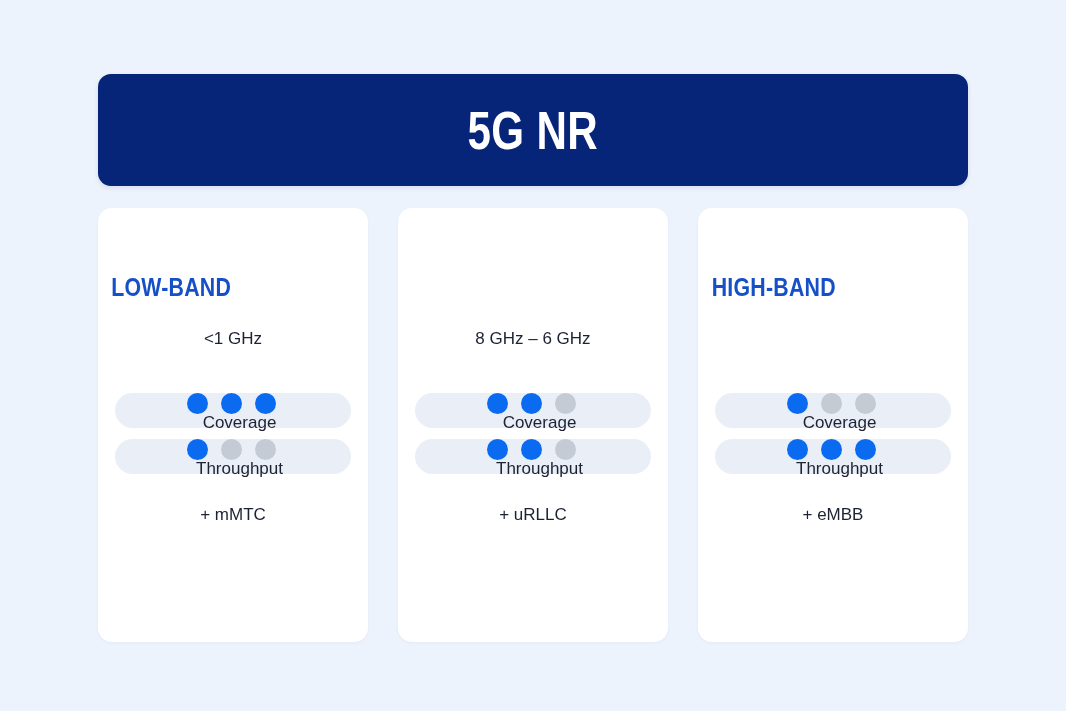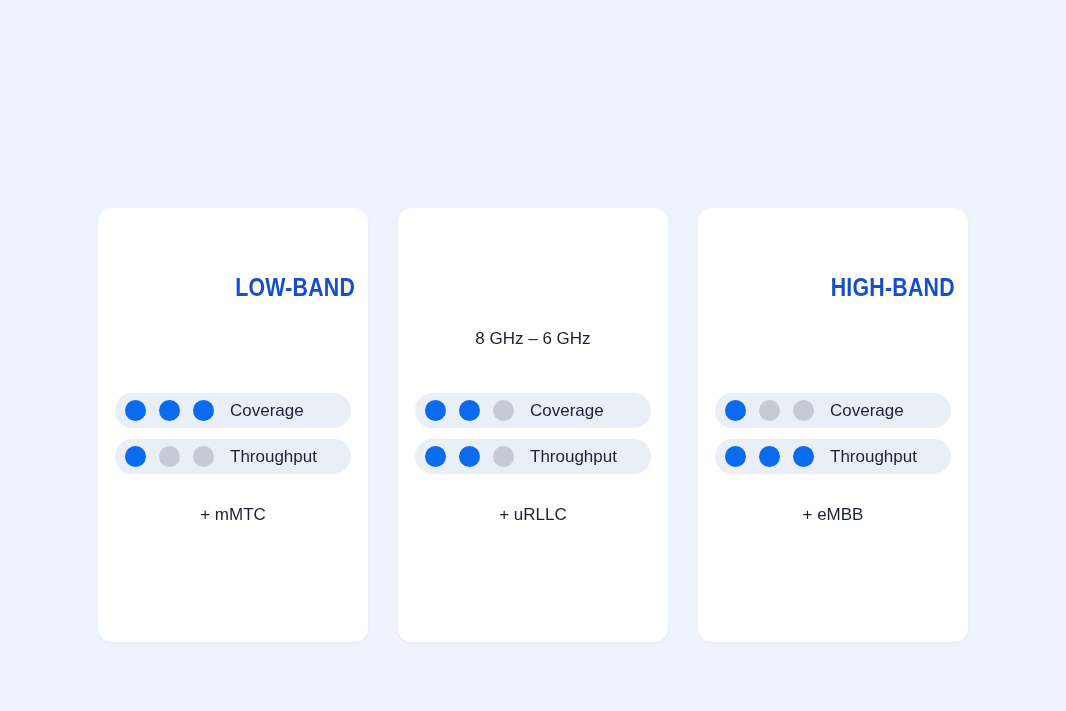--- a/index.html
+++ b/index.html
@@ -64,21 +64,21 @@
     box-sizing: border-box;
     position: relative;
     box-shadow: 0 1px 3px rgba(30, 60, 130, 0.05);
   }
 
   .card-title {
     position: absolute;
     top: 66px;
     left: 0;
     width: 100%;
-    text-align: right;
+    text-align: left;
     color: #1650c8;
     font-family: "Liberation Sans Narrow", "Liberation Sans", sans-serif;
     font-weight: bold;
     font-size: 26px;
     letter-spacing: 0.3px;
     line-height: 1;
     white-space: nowrap;
   }
   .card-title span {
     display: inline-block;
@@ -109,20 +109,21 @@
   .metric-pill {
     width: 236px;
     height: 35px;
     background: #e9eef7;
     border-radius: 18px;
     display: flex;
     align-items: center;
     box-sizing: border-box;
     padding-left: 10px;
     margin-bottom: 11px;
+    flex-direction: column;
   }
   .dots {
     display: flex;
     align-items: center;
     flex: 0 0 auto;
   }
   .dot {
     width: 21px;
     height: 21px;
     border-radius: 50%;
@@ -149,25 +150,29 @@
     font-size: 17px;
     line-height: 1;
     white-space: nowrap;
   }
 </style>
 </head>
 <body>
 
 <div class="page">
 
+  <div class="header-bar">
+    <div class="header-title">5G NR</div>
+  </div>
 
   <div class="card-row">
 
     <div class="band-card">
       <div class="card-title"><span>LOW-BAND</span></div>
+      <div class="card-freq">&lt;1 GHz</div>
       <div class="metrics">
         <div class="metric-pill">
           <div class="dots">
             <span class="dot on"></span>
             <span class="dot on"></span>
             <span class="dot on"></span>
           </div>
           <div class="metric-label">Coverage</div>
         </div>
         <div class="metric-pill">

